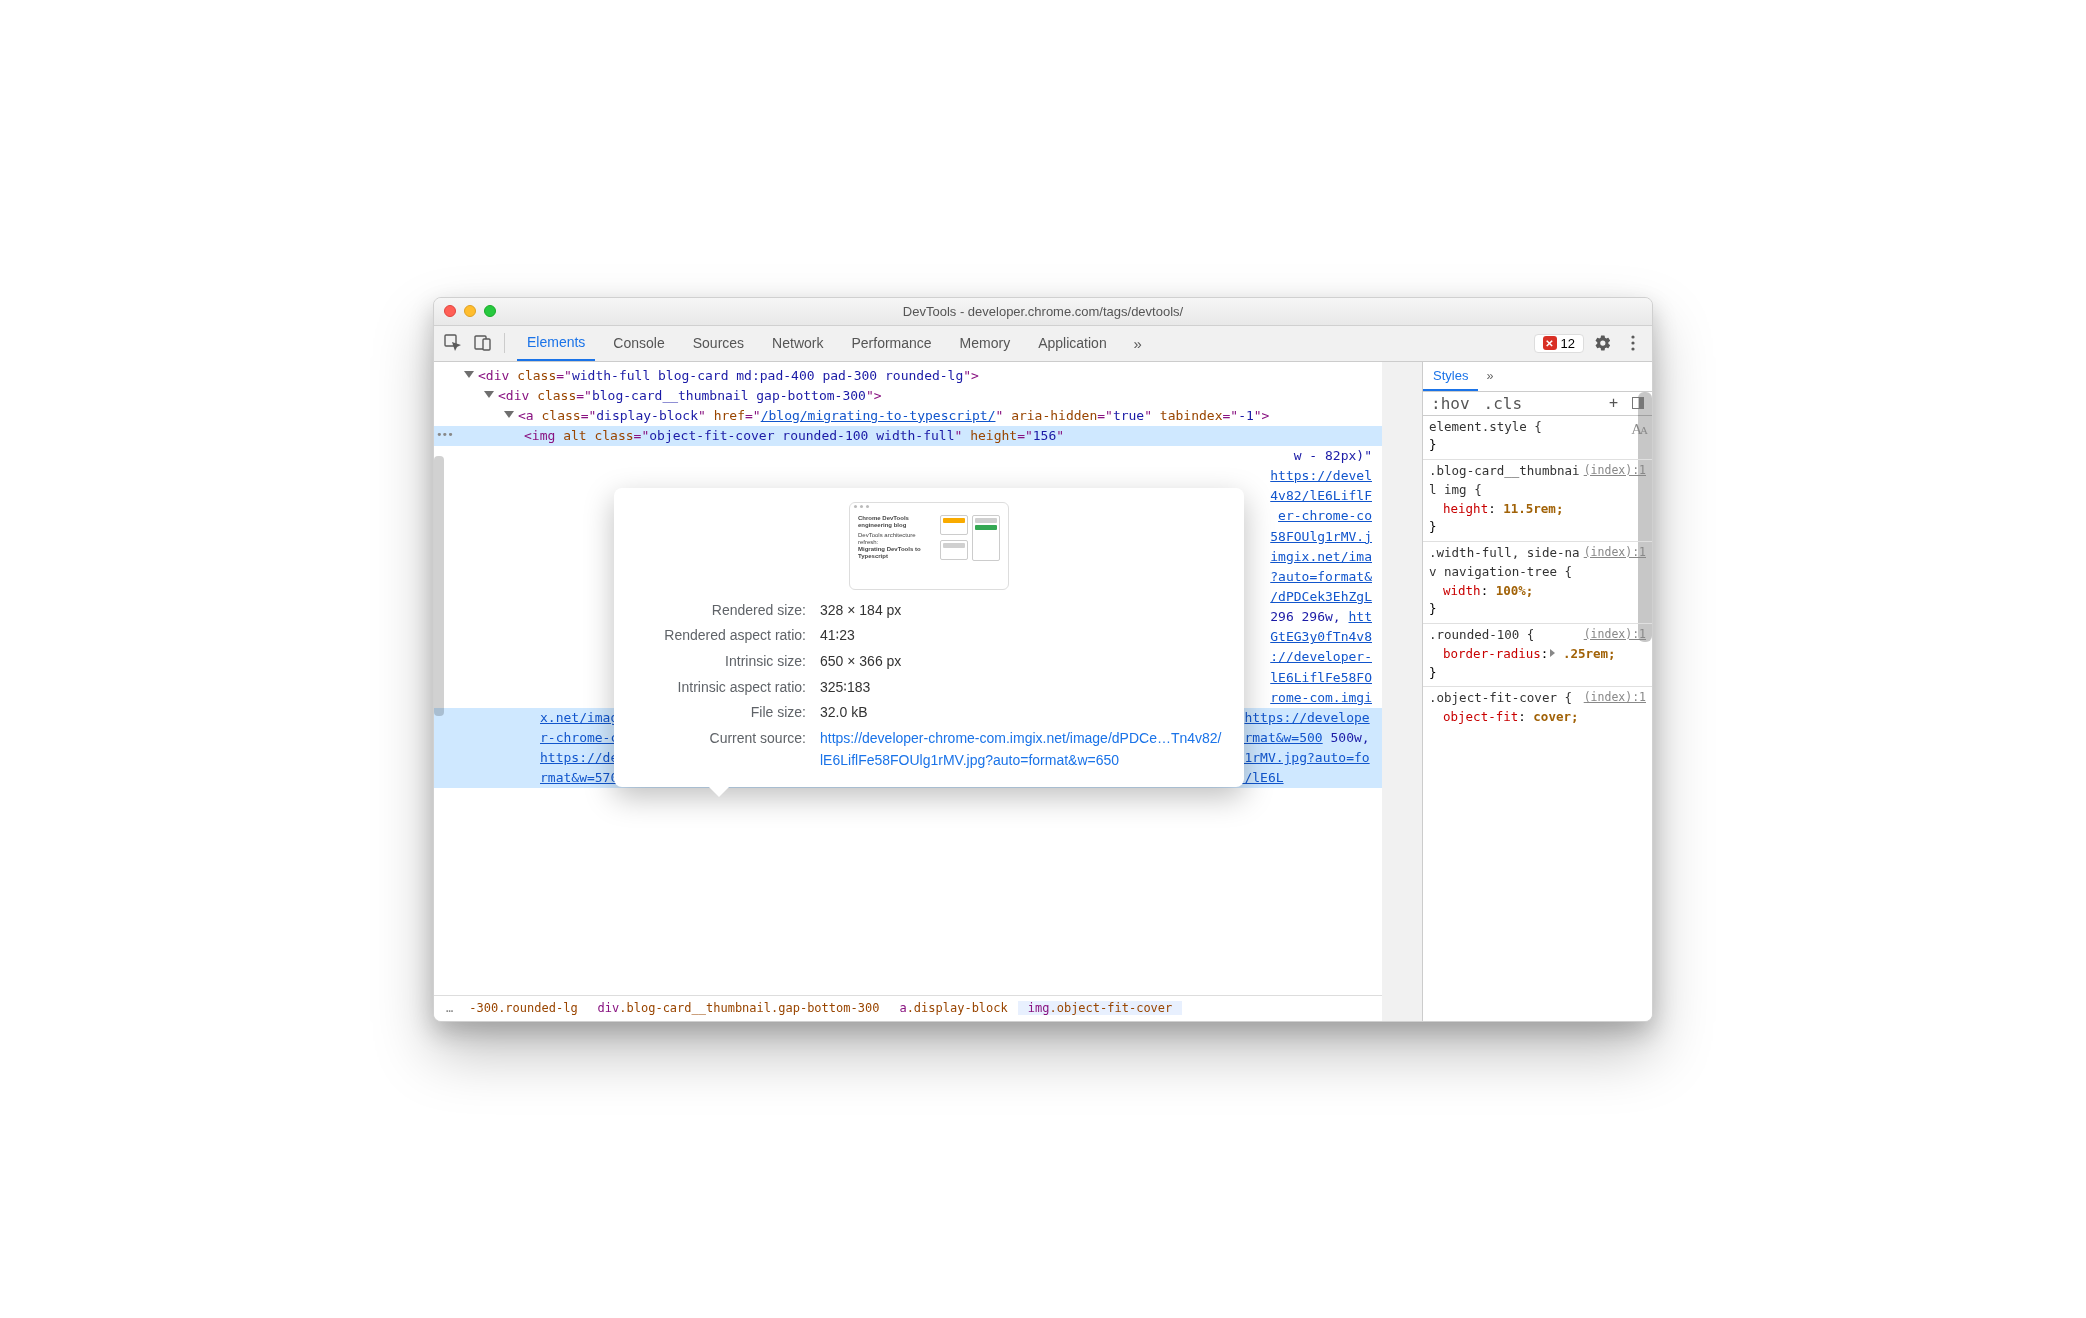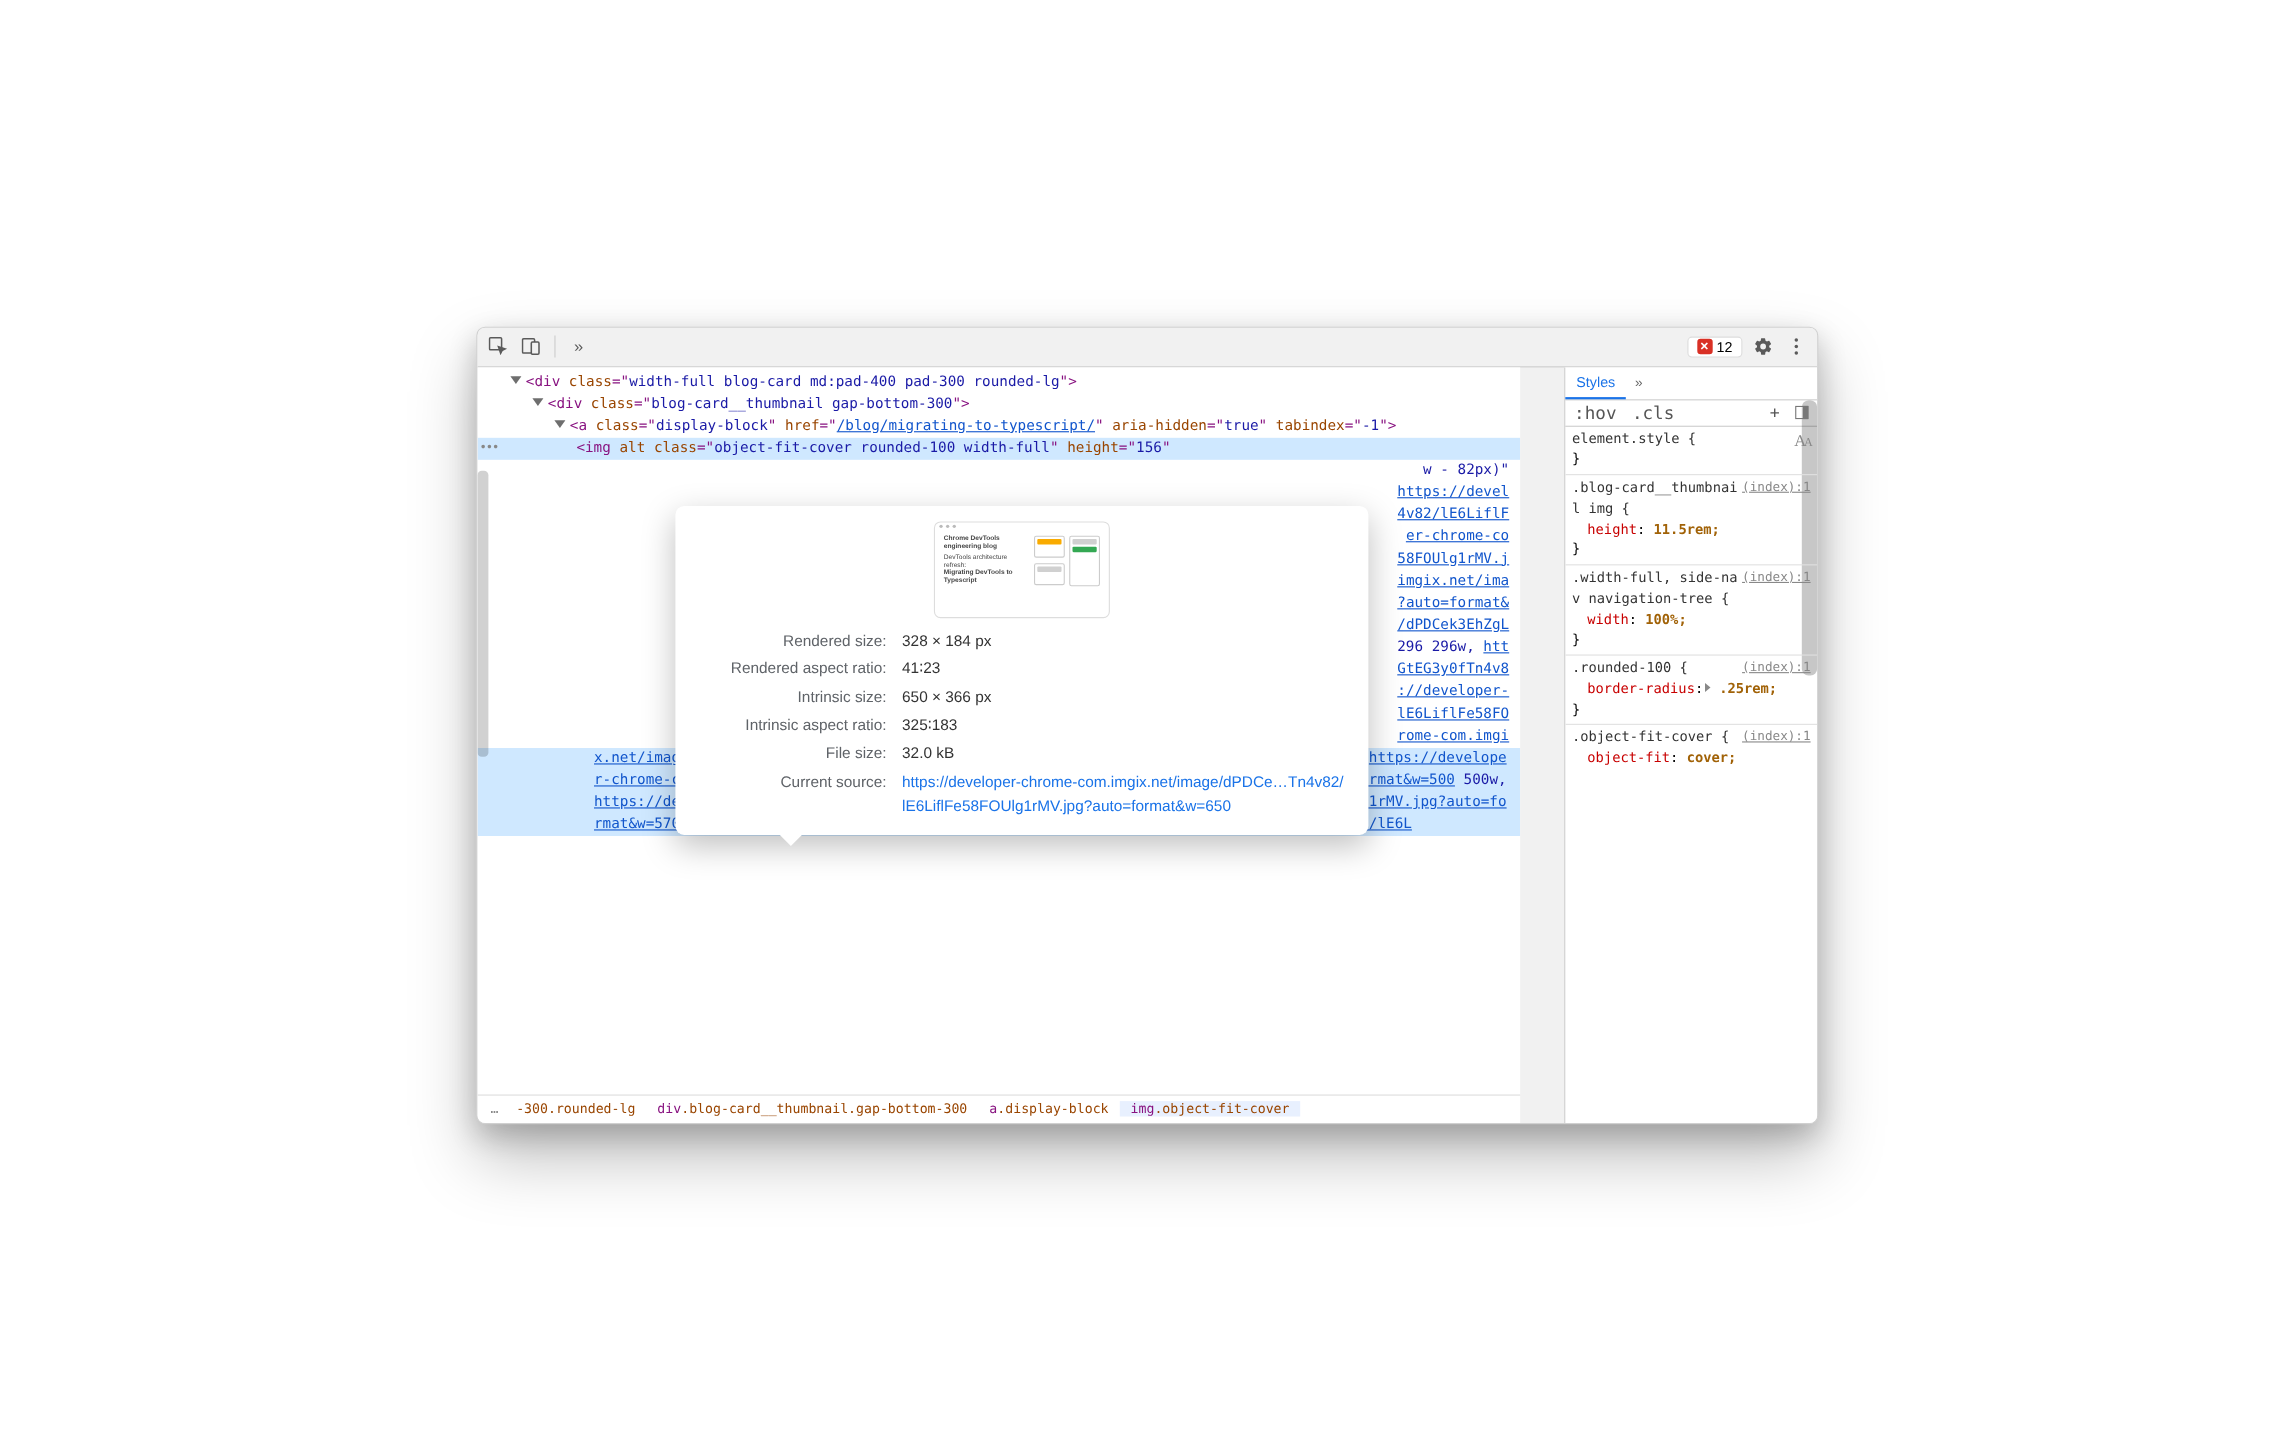--- a/index.html
+++ b/index.html
@@ -150,35 +150,52 @@
   .box-ico { width:12px;height:12px;border:1px solid #777; position:relative; display:inline-block;}
   .box-ico:before{content:"";position:absolute;right:-1px;top:-1px;bottom:-1px;width:5px;background:#777;}
   svg { display:block; }
   .scroll-left { position:absolute; left:0; top:94px; width:10px; height:260px; background:rgba(0,0,0,0.18); border-radius:4px;}
 </style>
 </head>
 <body>
 
 <div class="window">
 
+  <div class="titlebar">
+    <div class="traffic">
+      <div class="dot red"></div>
+      <div class="dot yellow"></div>
+      <div class="dot green"></div>
+    </div>
+    <div class="title-text">DevTools - developer.chrome.com/tags/devtools/</div>
+  </div>
 
   <div class="tabbar">
     <div class="icon-btn">
       <svg width="18" height="18" viewBox="0 0 18 18" fill="none" stroke="#5a5a5a" stroke-width="1.4">
         <rect x="1" y="1" width="11" height="11" rx="1"></rect>
         <path d="M8 8 L17 11 L13 13 L11 17 Z" fill="#5a5a5a" stroke="none"></path>
       </svg>
     </div>
     <div class="icon-btn">
       <svg width="18" height="18" viewBox="0 0 18 18" fill="none" stroke="#5a5a5a" stroke-width="1.4">
         <rect x="1" y="2" width="11" height="13" rx="1"></rect>
         <rect x="9" y="5" width="7" height="11" rx="1" fill="#f1f1f1"></rect>
       </svg>
     </div>
     <div class="divider"></div>
+    <div class="tabs">
+      <div class="tab active">Elements</div>
+      <div class="tab">Console</div>
+      <div class="tab">Sources</div>
+      <div class="tab">Network</div>
+      <div class="tab">Performance</div>
+      <div class="tab">Memory</div>
+      <div class="tab">Application</div>
+    </div>
     <div class="icon-btn" style="font-size:15px;">»</div>
     <div class="spacer"></div>
     <div class="err-badge">
       <div class="err-ico">✕</div>
       <span>12</span>
     </div>
     <div class="icon-btn">
       <svg width="18" height="18" viewBox="0 0 24 24" fill="#5a5a5a">
           <path d="M19.14,12.94a7,7,0,0,0,.05-.94,7,7,0,0,0-.05-.94l2.11-1.65a.5.5,0,0,0,.12-.64l-2-3.46a.5.5,0,0,0-.61-.22l-2.49,1a7,7,0,0,0-1.63-.94l-.38-2.65A.5.5,0,0,0,13.77,2H9.77a.5.5,0,0,0-.49.42L8.9,5.07a7,7,0,0,0-1.63.94l-2.49-1a.5.5,0,0,0-.61.22l-2,3.46a.5.5,0,0,0,.12.64L4.4,11a7,7,0,0,0,0,1.88L2.29,14.53a.5.5,0,0,0-.12.64l2,3.46a.5.5,0,0,0,.61.22l2.49-1a7,7,0,0,0,1.63.94l.38,2.65a.5.5,0,0,0,.49.42h4a.5.5,0,0,0,.49-.42l.38-2.65a7,7,0,0,0,1.63-.94l2.49,1a.5.5,0,0,0,.61-.22l2-3.46a.5.5,0,0,0-.12-.64ZM11.77,15.5A3.5,3.5,0,1,1,15.27,12,3.5,3.5,0,0,1,11.77,15.5Z"></path>
         </svg>

